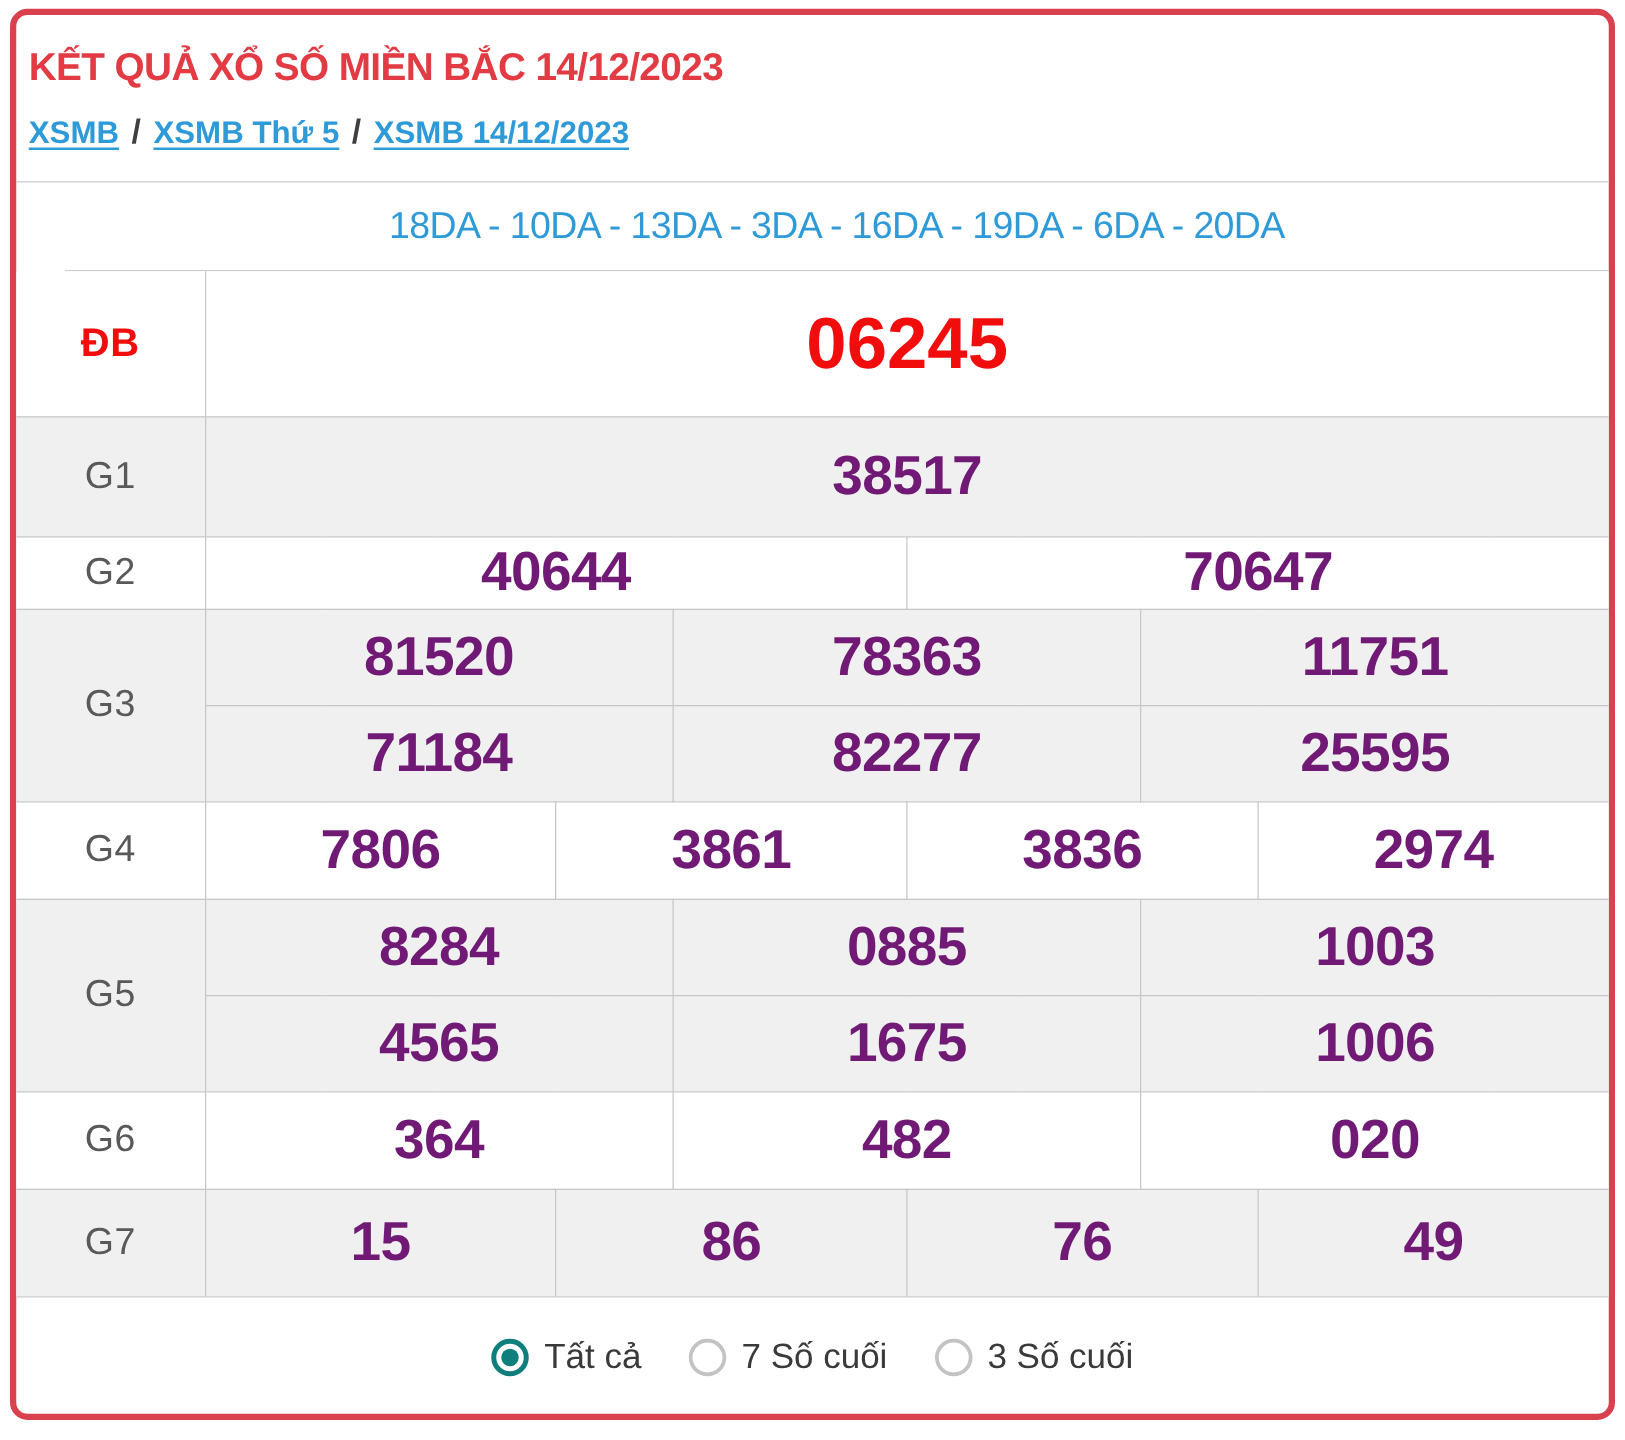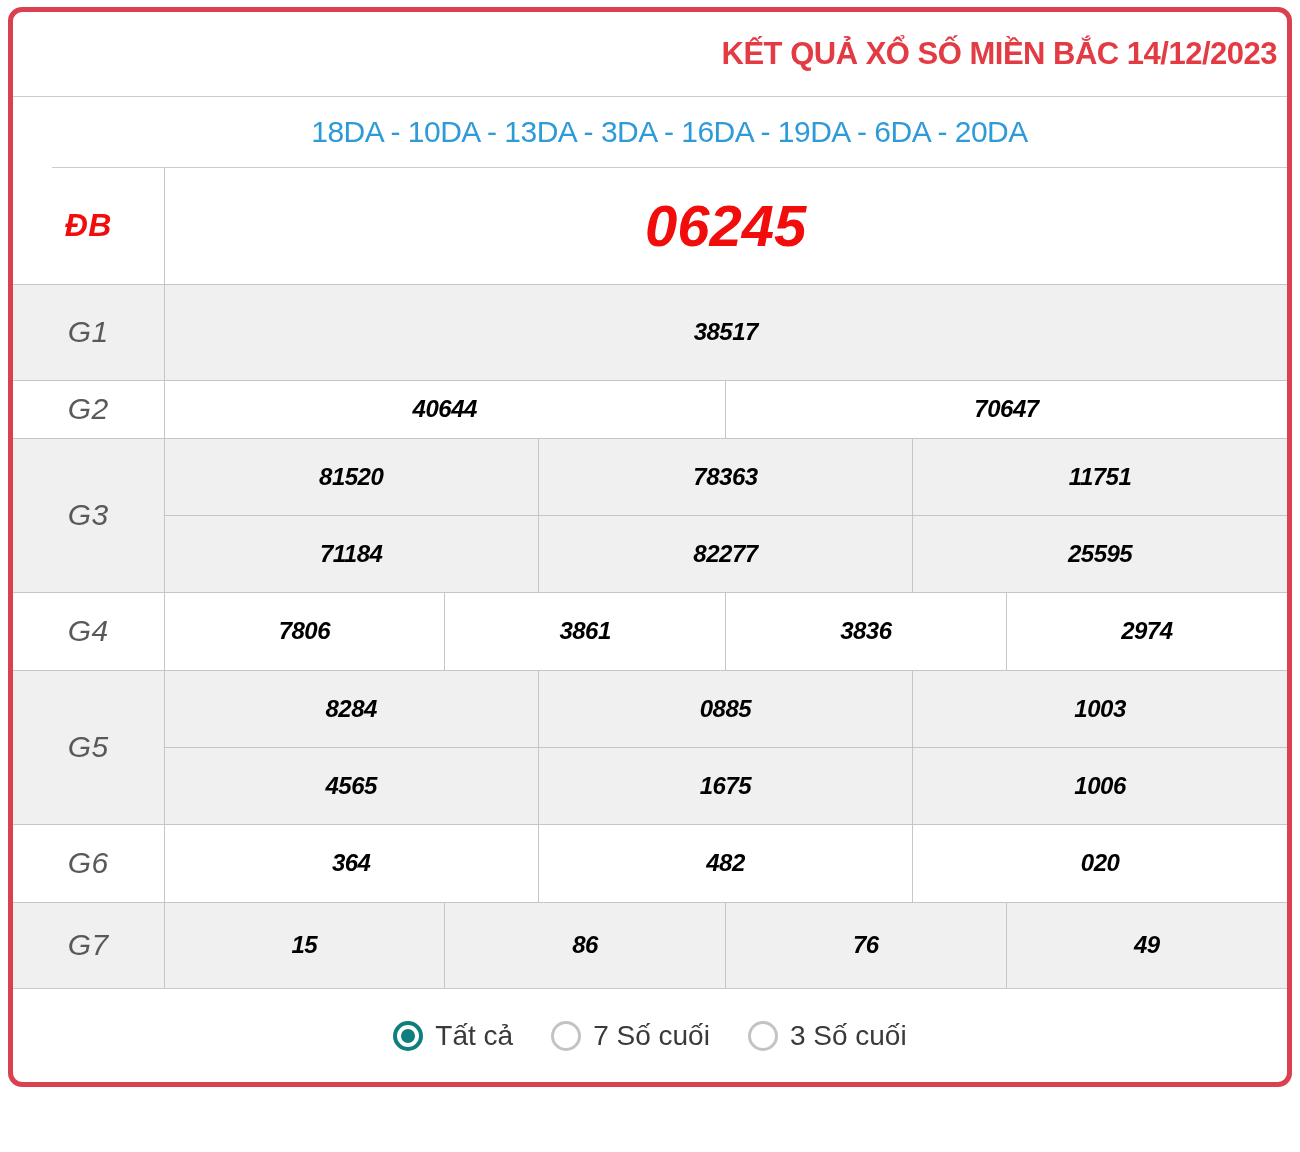--- a/index.html
+++ b/index.html
@@ -13,21 +13,21 @@
 
   .card {
     border: 5px solid #d8414d;
     border-radius: 14px;
     background: #ffffff;
     overflow: hidden;
   }
 
   
   .card-header {
-    text-align: right;
+    text-align: left;
     padding: 24px 10px 24px 10px;
     border-bottom: 1px solid #cccccc;
   }
   .title {
     margin: 0;
     font-size: 31px;
     font-weight: 700;
     color: #e23b44;
     letter-spacing: -0.5px;
   }
@@ -63,21 +63,20 @@
     white-space: nowrap;
     margin-left: 39px;
   }
 
   
   .results-table {
     width: 100%;
     border-collapse: collapse;
     border: hidden;            
     table-layout: fixed;
-    font-style: italic;
   }
   .results-table td {
     border: 1px solid #c6c6c6;
     text-align: center;
     vertical-align: middle;
     padding: 0;
     background: #ffffff;
   }
   tr.shade td { background: #f0f0f0; }
 
@@ -87,23 +86,23 @@
     font-size: 30px;
     color: #58595a;
     letter-spacing: 0.5px;
   }
   .db-label {
     color: #f20d0d;
     font-weight: 700;
     font-size: 32px;
   }
   .num-cell {
-    font-size: 24px;
-    font-weight: 700;
-    color: #000000;
+    font-size: 44px;
+    font-weight: 700;
+    color: #701a75;
     letter-spacing: -0.5px;
   }
   .db-value {
     font-size: 58px;
     color: #f20d0d;
     letter-spacing: 0;
   }
 
   tr.r-db  { height: 116px; }
   tr.r-g1  { height: 96px;  }
@@ -117,21 +116,21 @@
   .card-footer {
     border-top: 1px solid #cccccc;
     height: 94px;
     display: flex;
     align-items: center;
     justify-content: center;
     gap: 38px;
   }
   .radio-option {
     display: inline-flex;
-    align-items: center;
+    align-items: flex-end;
     gap: 12px;
     cursor: pointer;
   }
   .radio {
     width: 30px;
     height: 30px;
     border-radius: 50%;
     border: 3px solid #c3c3c3;
     background: #ffffff;
     position: relative;
@@ -151,20 +150,23 @@
     color: #3a3a3a;
   }
 </style>
 </head>
 <body>
 
 <div class="card">
 
   <header class="card-header">
     <h1 class="title">KẾT QUẢ XỔ SỐ MIỀN BẮC 14/12/2023</h1>
+    <nav class="breadcrumb">
+      <a class="crumb" href="#">XSMB</a><span class="crumb-sep">/</span><a class="crumb" href="#">XSMB Thứ 5</a><span class="crumb-sep">/</span><a class="crumb" href="#">XSMB 14/12/2023</a>
+    </nav>
   </header>
 
   <div class="codes-row">18DA - 10DA - 13DA - 3DA - 16DA - 19DA - 6DA - 20DA</div>
 
   <table class="results-table">
     <colgroup>
       <col class="label-col">
       <col>
         <col>
         <col>

